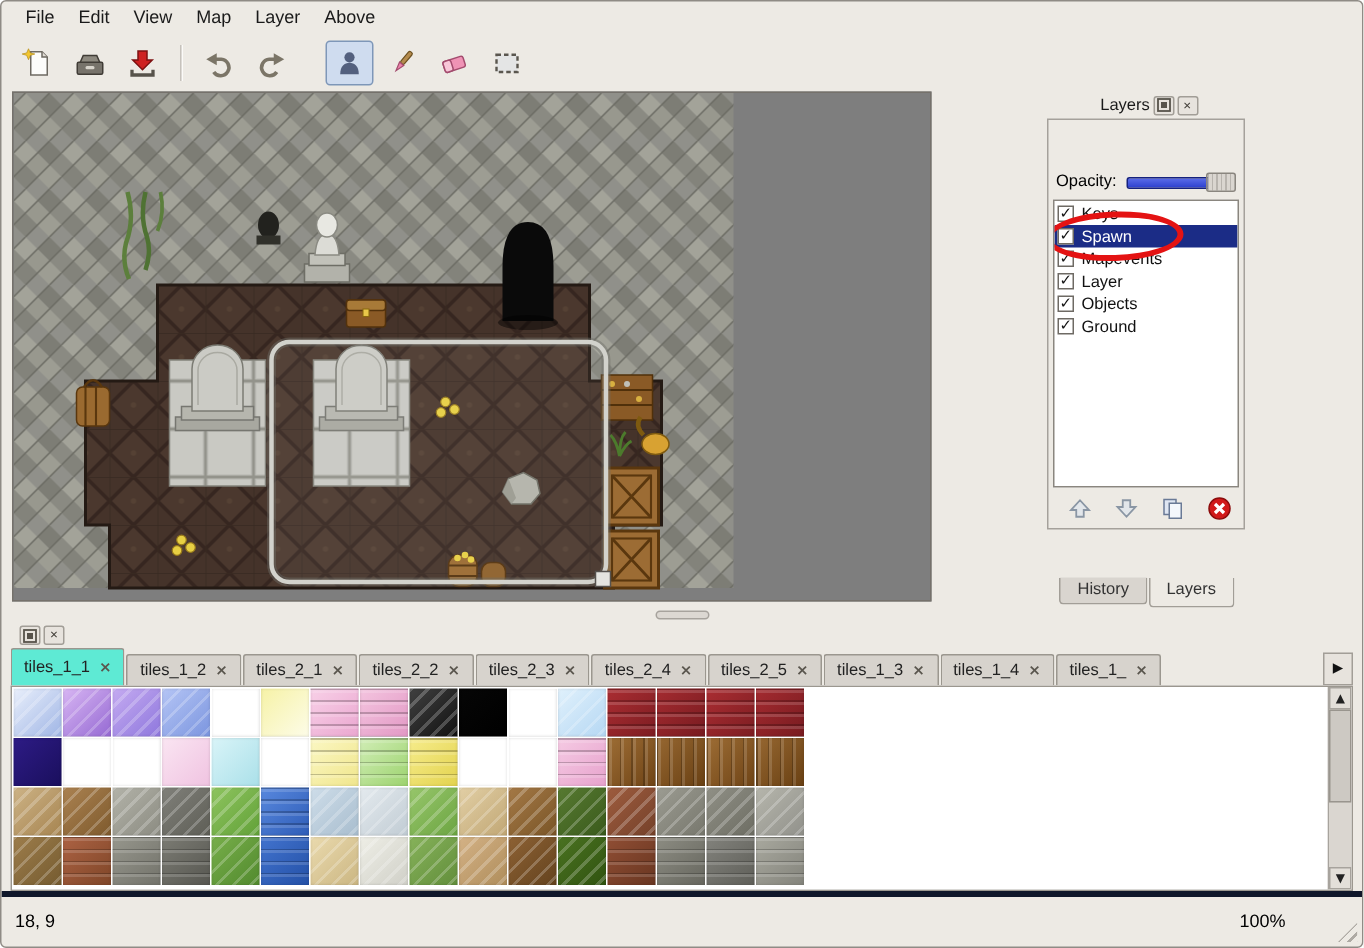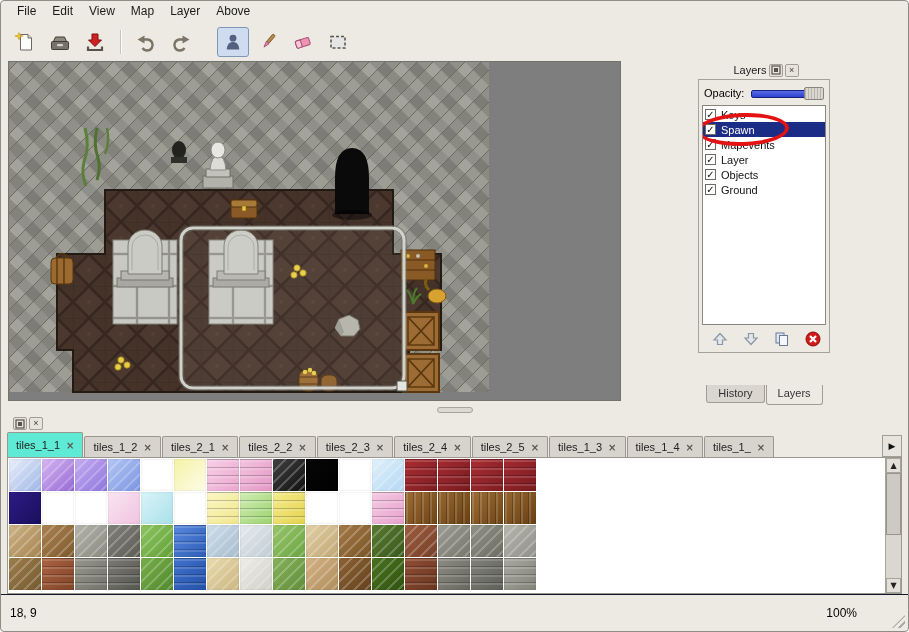--- a/index.html
+++ b/index.html
@@ -30,21 +30,21 @@
   
   .layers-dock { flex:1; display:flex; flex-direction:column; height:344px;align-items:center; }
   .dock-header { height:18px; display:flex; align-items:center; font-size:11px;
                  padding:0 2px 0 6px; color:#1a1a1a; }
   .dock-header .title { flex:1; }
   .hdr-btn { width:14px; height:13px; border:1px solid #a29e97; background:#e7e3dd;
              display:flex; align-items:center; justify-content:center; font-size:9px;
              line-height:1; color:#44403a; margin-left:2px; border-radius:2px; }
   .dock-body { flex:1; border:1px solid #a5a19b; background:#edeae4;
                display:flex; flex-direction:column; padding:3px; }
-  .opacity-row { height:20px; display:flex; align-items:center; font-size:11px; gap:7px; padding:0 2px; }
+  .opacity-row { height:20px; display:flex; align-items:center; font-size:11px; gap:7px; padding:0 2px;margin-top:28px; }
   .slider { flex:1; height:13px; position:relative; }
   .slider-track { position:absolute; left:0; right:2px; top:3px; height:8px;
                   background:linear-gradient(180deg,#5a6ce8,var(--slider-fill));
                   border:1px solid #16227e; border-radius:2px; }
   .slider-handle { position:absolute; right:0; top:0; width:20px; height:13px;
                    background:repeating-linear-gradient(90deg,#b8b4ae 0 1px,#dad6d0 1px 3px);
                    border:1px solid #8a867f; border-radius:2px; }
   .layer-list { flex:1; background:#fff; border:1px solid #8a867f; margin-top:2px;
                 position:relative; overflow:hidden; padding-top:1px; }
   .layer-row { height:15px; display:flex; align-items:center; padding-left:2px;
@@ -93,21 +93,21 @@
   .vscroll { width:16px; background:#dad6d0; border-left:1px solid #a7a39d;
              display:flex; flex-direction:column; }
   .vs-btn { height:15px; display:flex; align-items:center; justify-content:center;
             font-size:8px; color:#222; background:#e3dfd9; border:1px solid #a7a39d;
             font-family:"DejaVu Sans",sans-serif; }
   .vs-track { flex:1; position:relative; }
   .vs-thumb { position:absolute; top:0; left:0; right:0; height:62px; background:#cdc9c3;
               border:1px solid #99958e; }
 
   
-  .statusbar { height:38px; border-top:1px solid #0f172a; display:flex; align-items:center;
+  .statusbar { height:38px; border-top:4px solid #0f172a; display:flex; align-items:center;
                font-size:12px; padding:0 9px; position:relative; }
   .sb-coords { flex:1; }
   .sb-zoom { margin-right:42px; }
   .sb-grip { position:absolute; right:3px; bottom:3px; width:13px; height:13px;
              background:repeating-linear-gradient(135deg,transparent 0 3px,#aeaaa4 3px 5px);
              clip-path:polygon(100% 0,100% 100%,0 100%); }
 </style>
 </head>
 <body>
 

